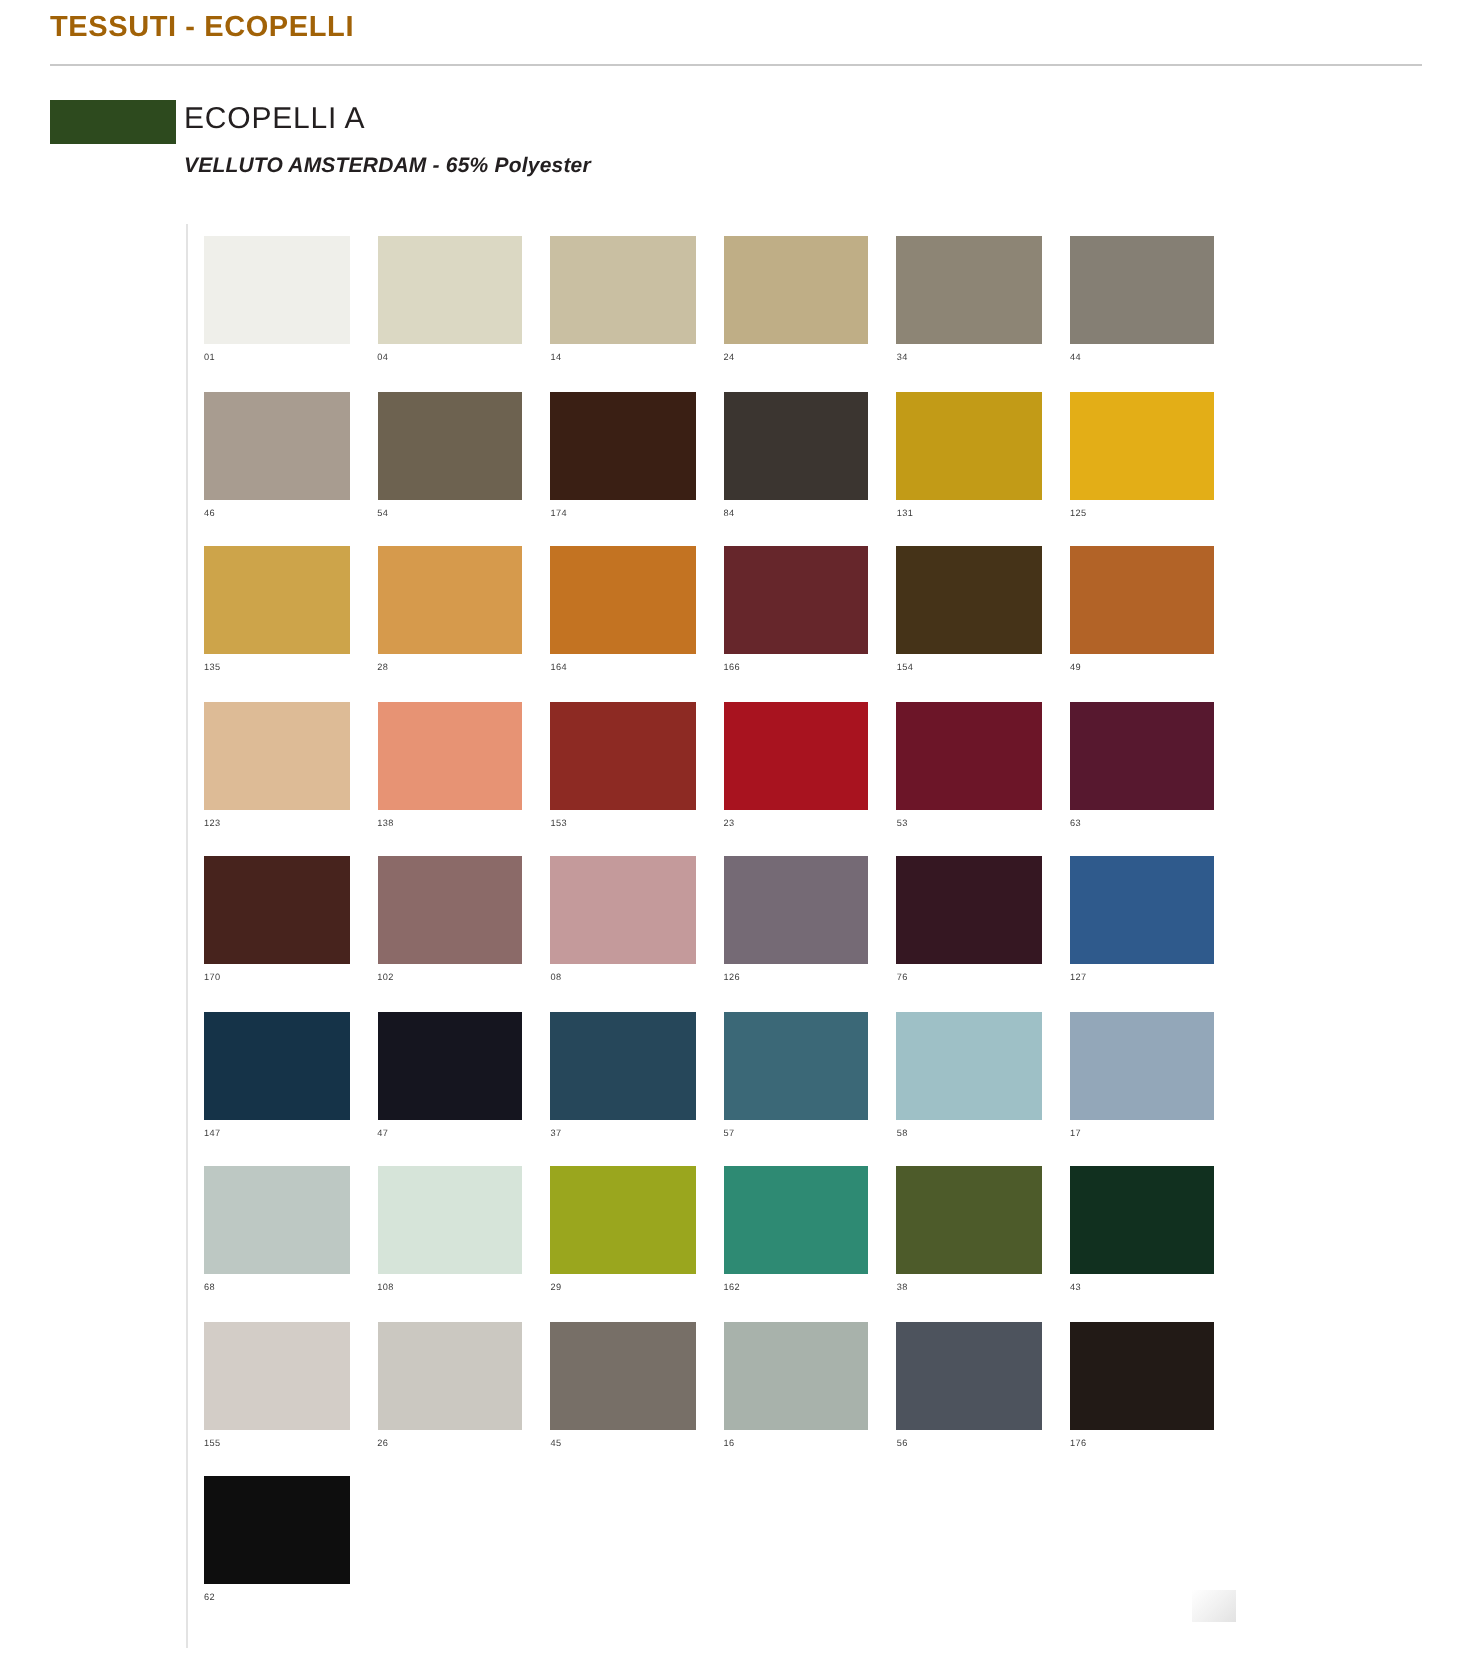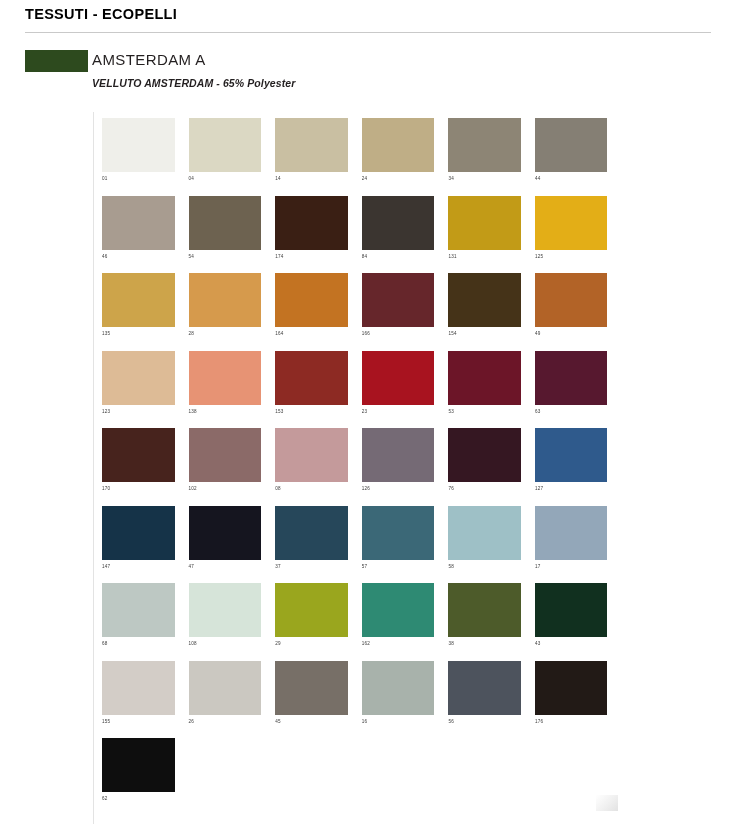--- a/index.html
+++ b/index.html
@@ -17,21 +17,21 @@
   }
 
   
   .page-title {
     position: absolute;
     left: 25px;
     top: 6px;
     font-size: 14.5px;
     font-weight: bold;
     letter-spacing: 0.3px;
-    color: #000000;
+    color: #a16207;
     white-space: nowrap;
   }
   .title-rule {
     position: absolute;
     left: 25px;
     top: 32px;
     width: 686px;
     height: 1px;
     background: #c9c9c9;
   }
@@ -118,21 +118,21 @@
 </style>
 </head>
 <body>
 
 <div class="page-title">TESSUTI - ECOPELLI</div>
 
 <div class="title-rule"></div>
 
 <div class="category-swatch" style="background: rgb(45, 74, 30);"></div>
 
-<div class="category-name">AMSTERDAM A</div>
+<div class="category-name">ECOPELLI A</div>
 
 <div class="category-desc">VELLUTO AMSTERDAM - 65% Polyester</div>
 
 <div class="grid-rule"></div>
 
 <div class="swatch-grid" id="swatch-grid">
     <div class="swatch-row">
       <div class="swatch-cell">
         <span class="swatch-chip" style="background: rgb(239, 239, 234);"></span>
         <span class="swatch-label">01</span>

